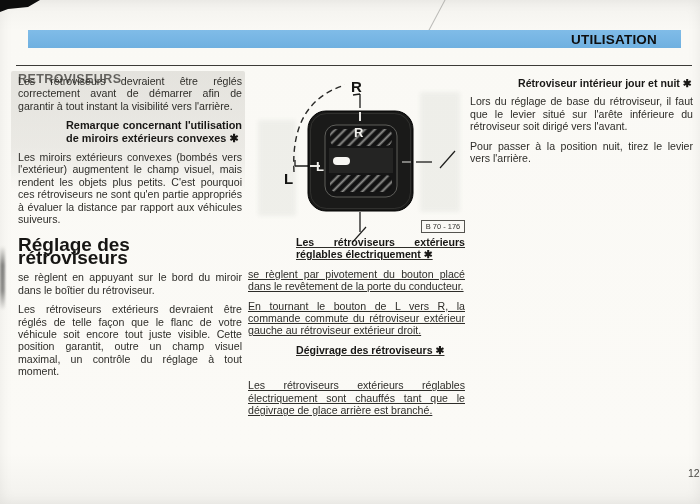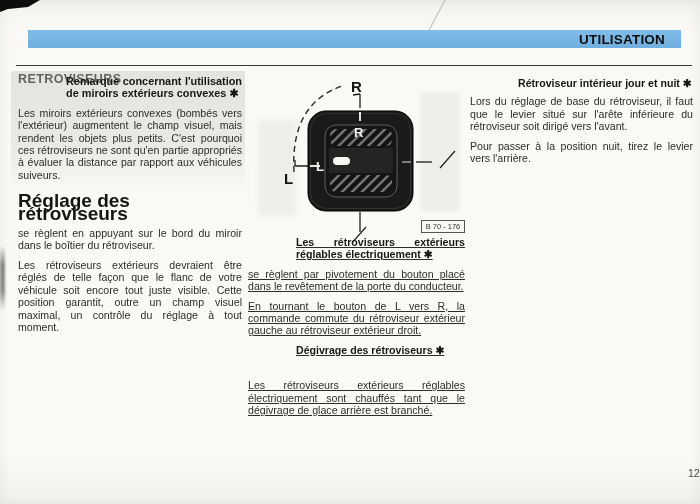--- a/index.html
+++ b/index.html
@@ -30,21 +30,21 @@
   }
   .bleed{position:absolute;background:#5c6a5e;opacity:.07;filter:blur(2px);border-radius:2px;}
   
   .band{
     position:absolute;left:28px;top:30px;width:653px;height:18px;
     display:flex;align-items:center;justify-content:flex-end;
     background:linear-gradient(180deg,#80bce8,#6fb0e0);
     padding:0;box-sizing:border-box;
   }
   .band-label{
-    font-weight:700;font-size:13.5px;color:#0e0e0e;letter-spacing:.2px;padding-right:16px;
+    font-weight:700;font-size:13.5px;color:#0e0e0e;letter-spacing:.2px;padding-right:24px;
   }
   .page-title{
     position:absolute;left:18px;top:49px;font-weight:700;font-size:12.5px;
     color:#1d1c1a;letter-spacing:.4px;margin-top:23px;
   }
   .title-rule{
     position:absolute;left:16px;top:65px;width:676px;height:0;
     border-top:1.6px solid #3c3b38;
   }
   
@@ -88,20 +88,21 @@
 
   <div class="band">
     <span class="band-label">UTILISATION</span>
   </div>
   <div class="page-title">RETROVISEURS</div>
   <div class="title-rule"></div>
 
   <div class="shade"></div>
 
   <div class="col col-left">
+    <p>Les rétroviseurs devraient être réglés correctement avant de démarrer afin de garantir à tout instant la visibilité vers l'arrière.</p>
     <p class="h-sub h-remark">Remarque concernant l'utilisation de miroirs extérieurs convexes ✱</p>
     <p>Les miroirs extérieurs convexes (bombés vers l'extérieur) augmentent le champ visuel, mais rendent les objets plus petits. C'est pourquoi ces rétroviseurs ne sont qu'en partie appropriés à évaluer la distance par rapport aux véhicules suiveurs.</p>
     <div class="h-section">Réglage des rétroviseurs</div>
     <p>se règlent en appuyant sur le bord du miroir dans le boîtier du rétroviseur.</p>
     <p>Les rétroviseurs extérieurs devraient être réglés de telle façon que le flanc de votre véhicule soit encore tout juste visible. Cette position garantit, outre un champ visuel maximal, un contrôle du réglage à tout moment.</p>
   </div>
 
   <div class="figure">
     <svg width="214" height="168" viewBox="0 0 214 168">
       <defs>

